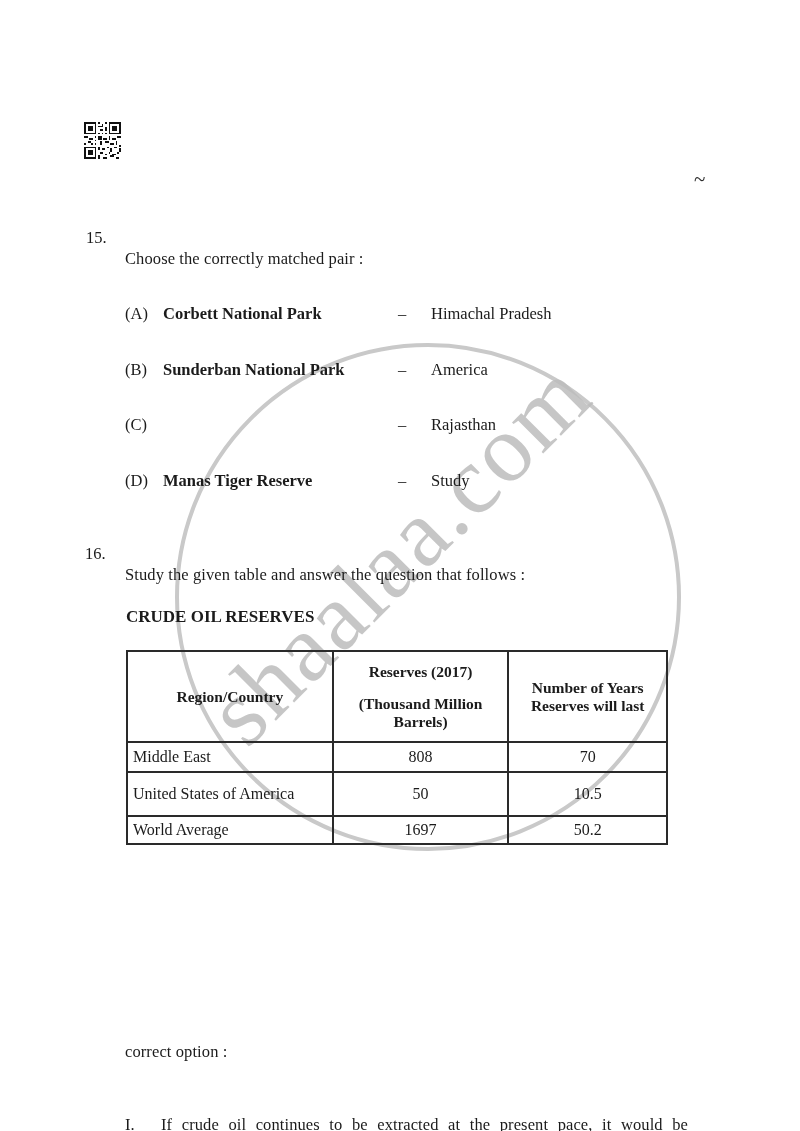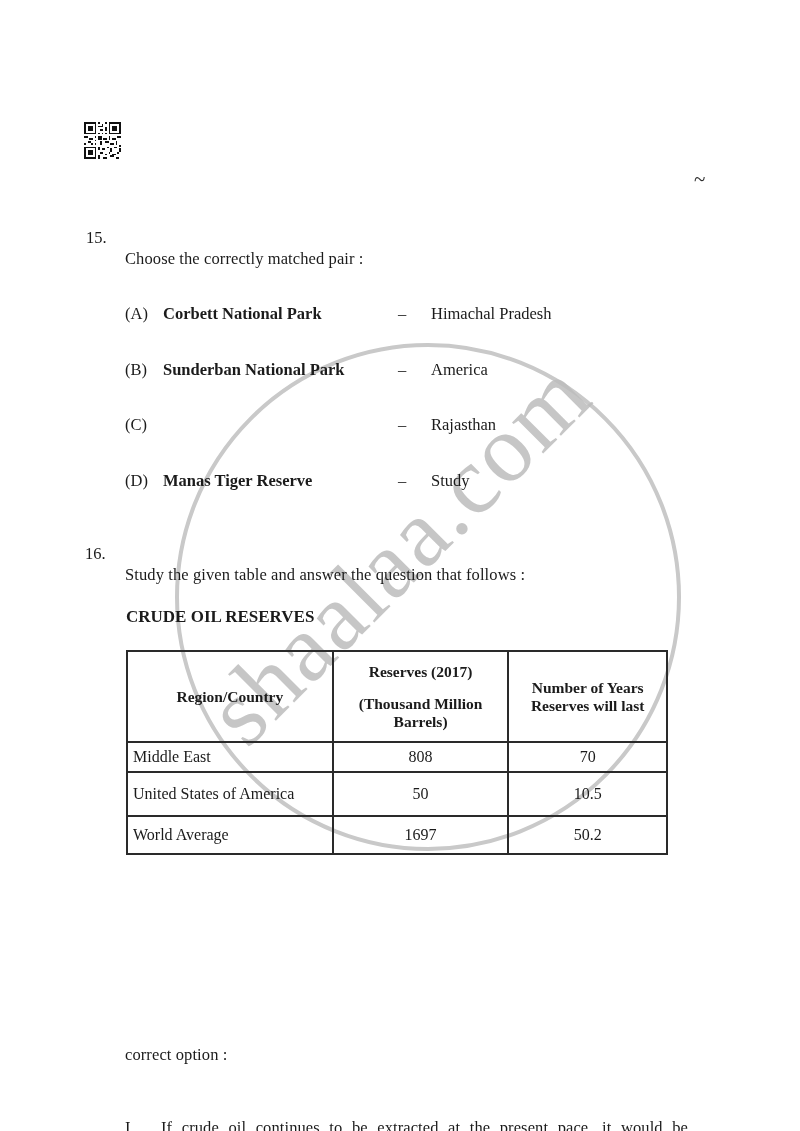--- a/index.html
+++ b/index.html
@@ -173,31 +173,31 @@
     <tr style="height:30px;border-radius:14px;">
       <td class="l">Middle East</td>
       <td class="c">808</td>
       <td class="c">70</td>
     </tr>
     <tr style="height:44px;">
       <td class="l">United States of America</td>
       <td class="c">50</td>
       <td class="c">10.5</td>
     </tr>
-    <tr style="height:38px;">
+    <tr style="height:28px;">
       <td class="l">World Average</td>
       <td class="c">1697</td>
       <td class="c">50.2</td>
     </tr>
   </tbody>
     </table>
 
   
   <div class="abs z body-txt" style="left:125px; top:589px; width:563px;">
-    <div style="margin-top:2px;">correct option :</div>
+    <div style="margin-top:9px;">correct option :</div>
   </div>
 
   
   <div class="abs z body-txt" style="left:125px; top:641px; width:563px;">
     <span class="stmt-numeral">I.</span>
     <div class="stmt-text">
       <div class="stretch">If crude oil continues to be extracted at the present pace, it would be</div>
 
     </div>
   </div>

